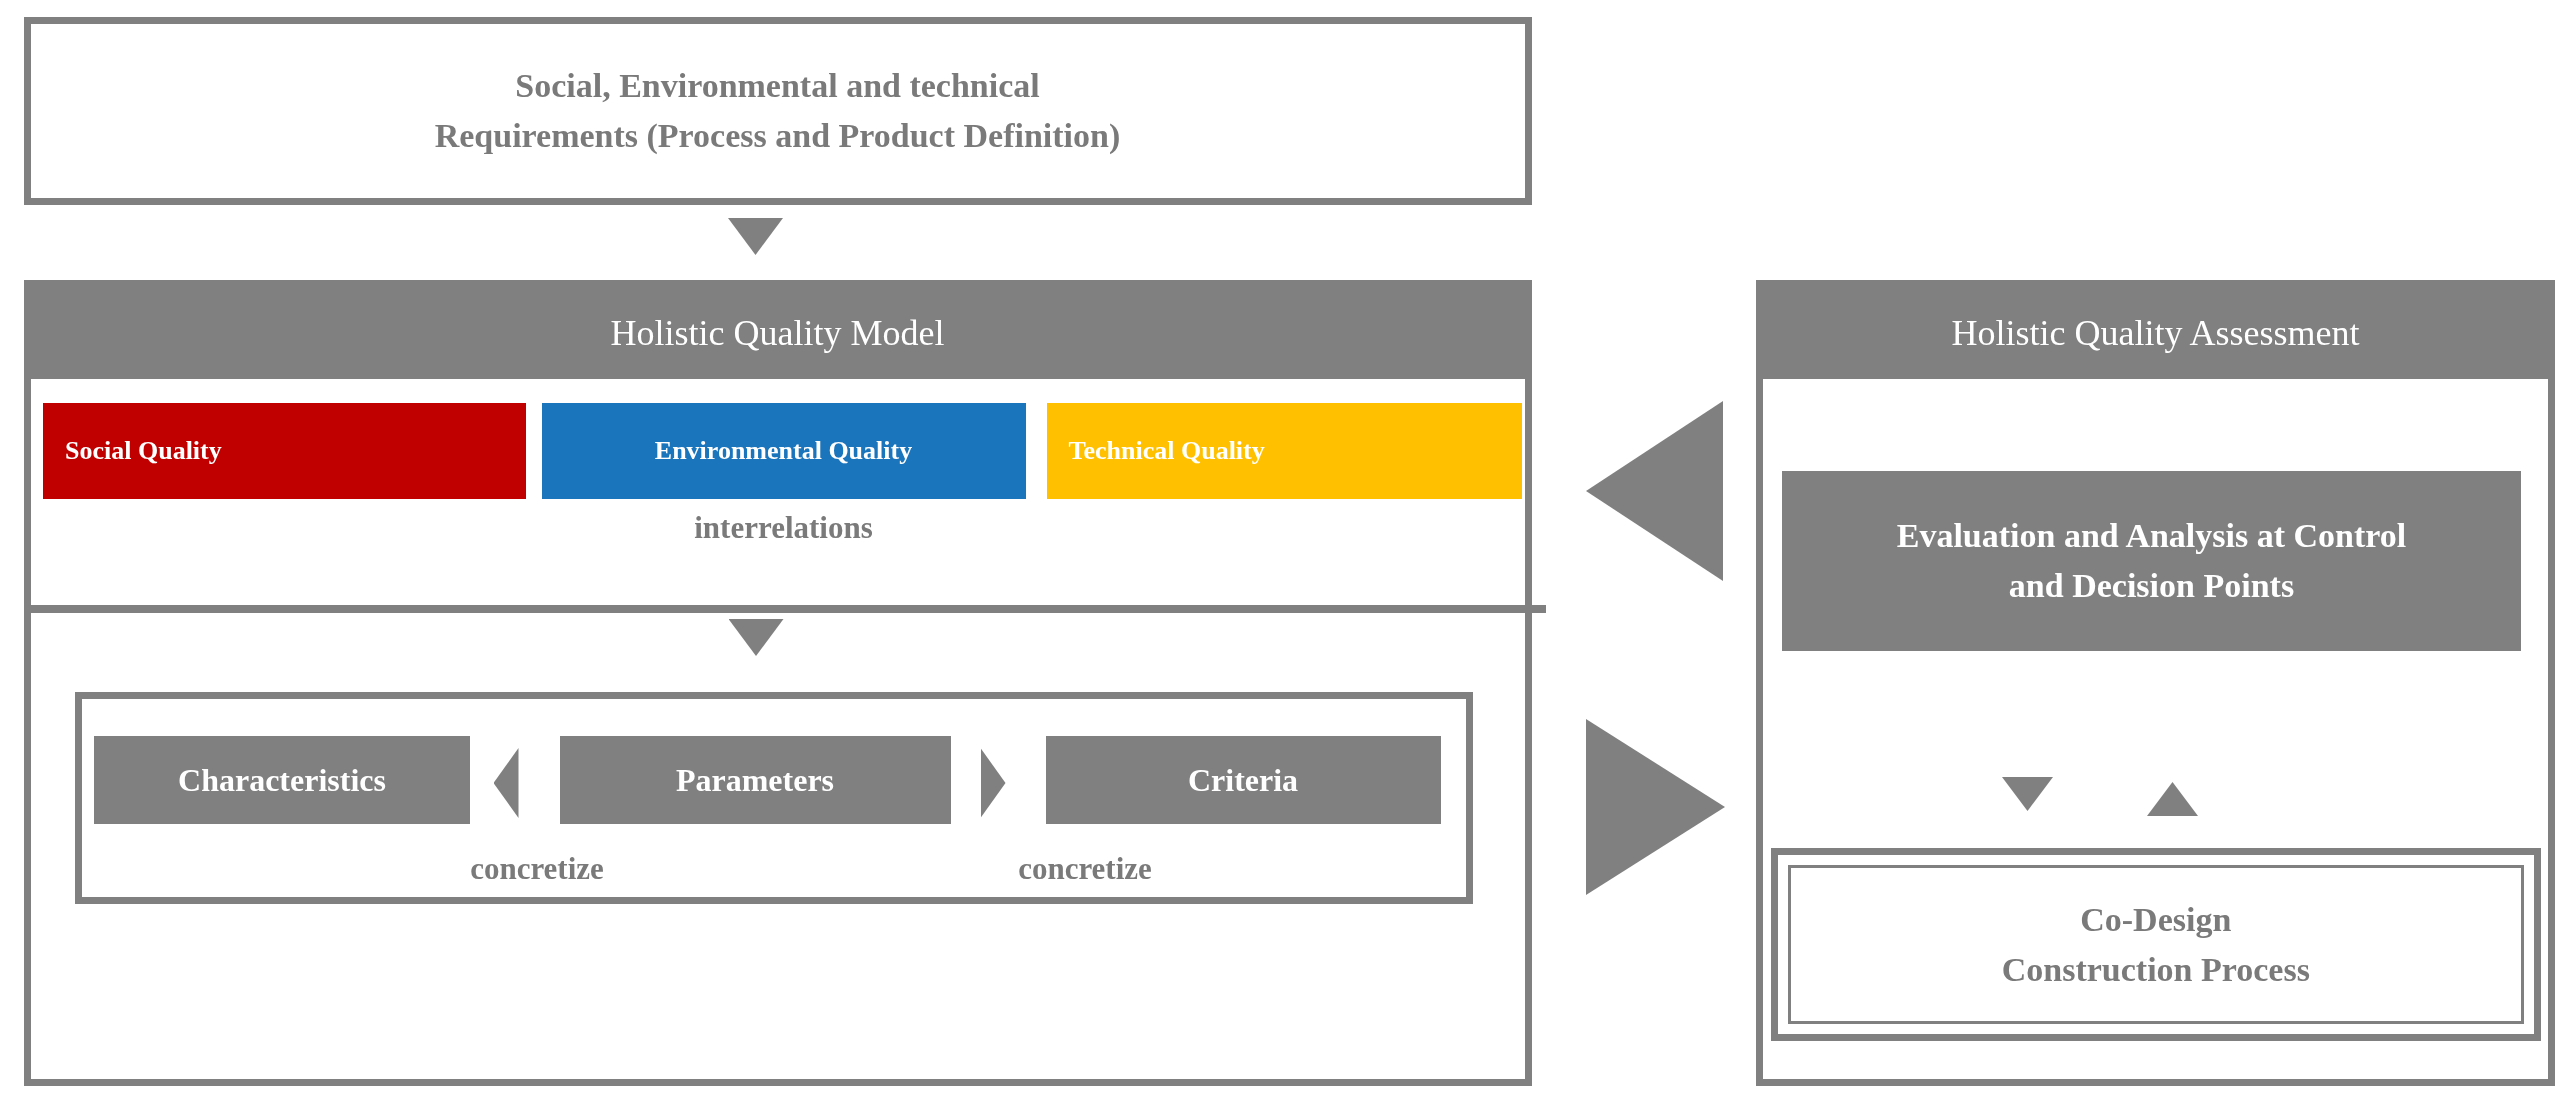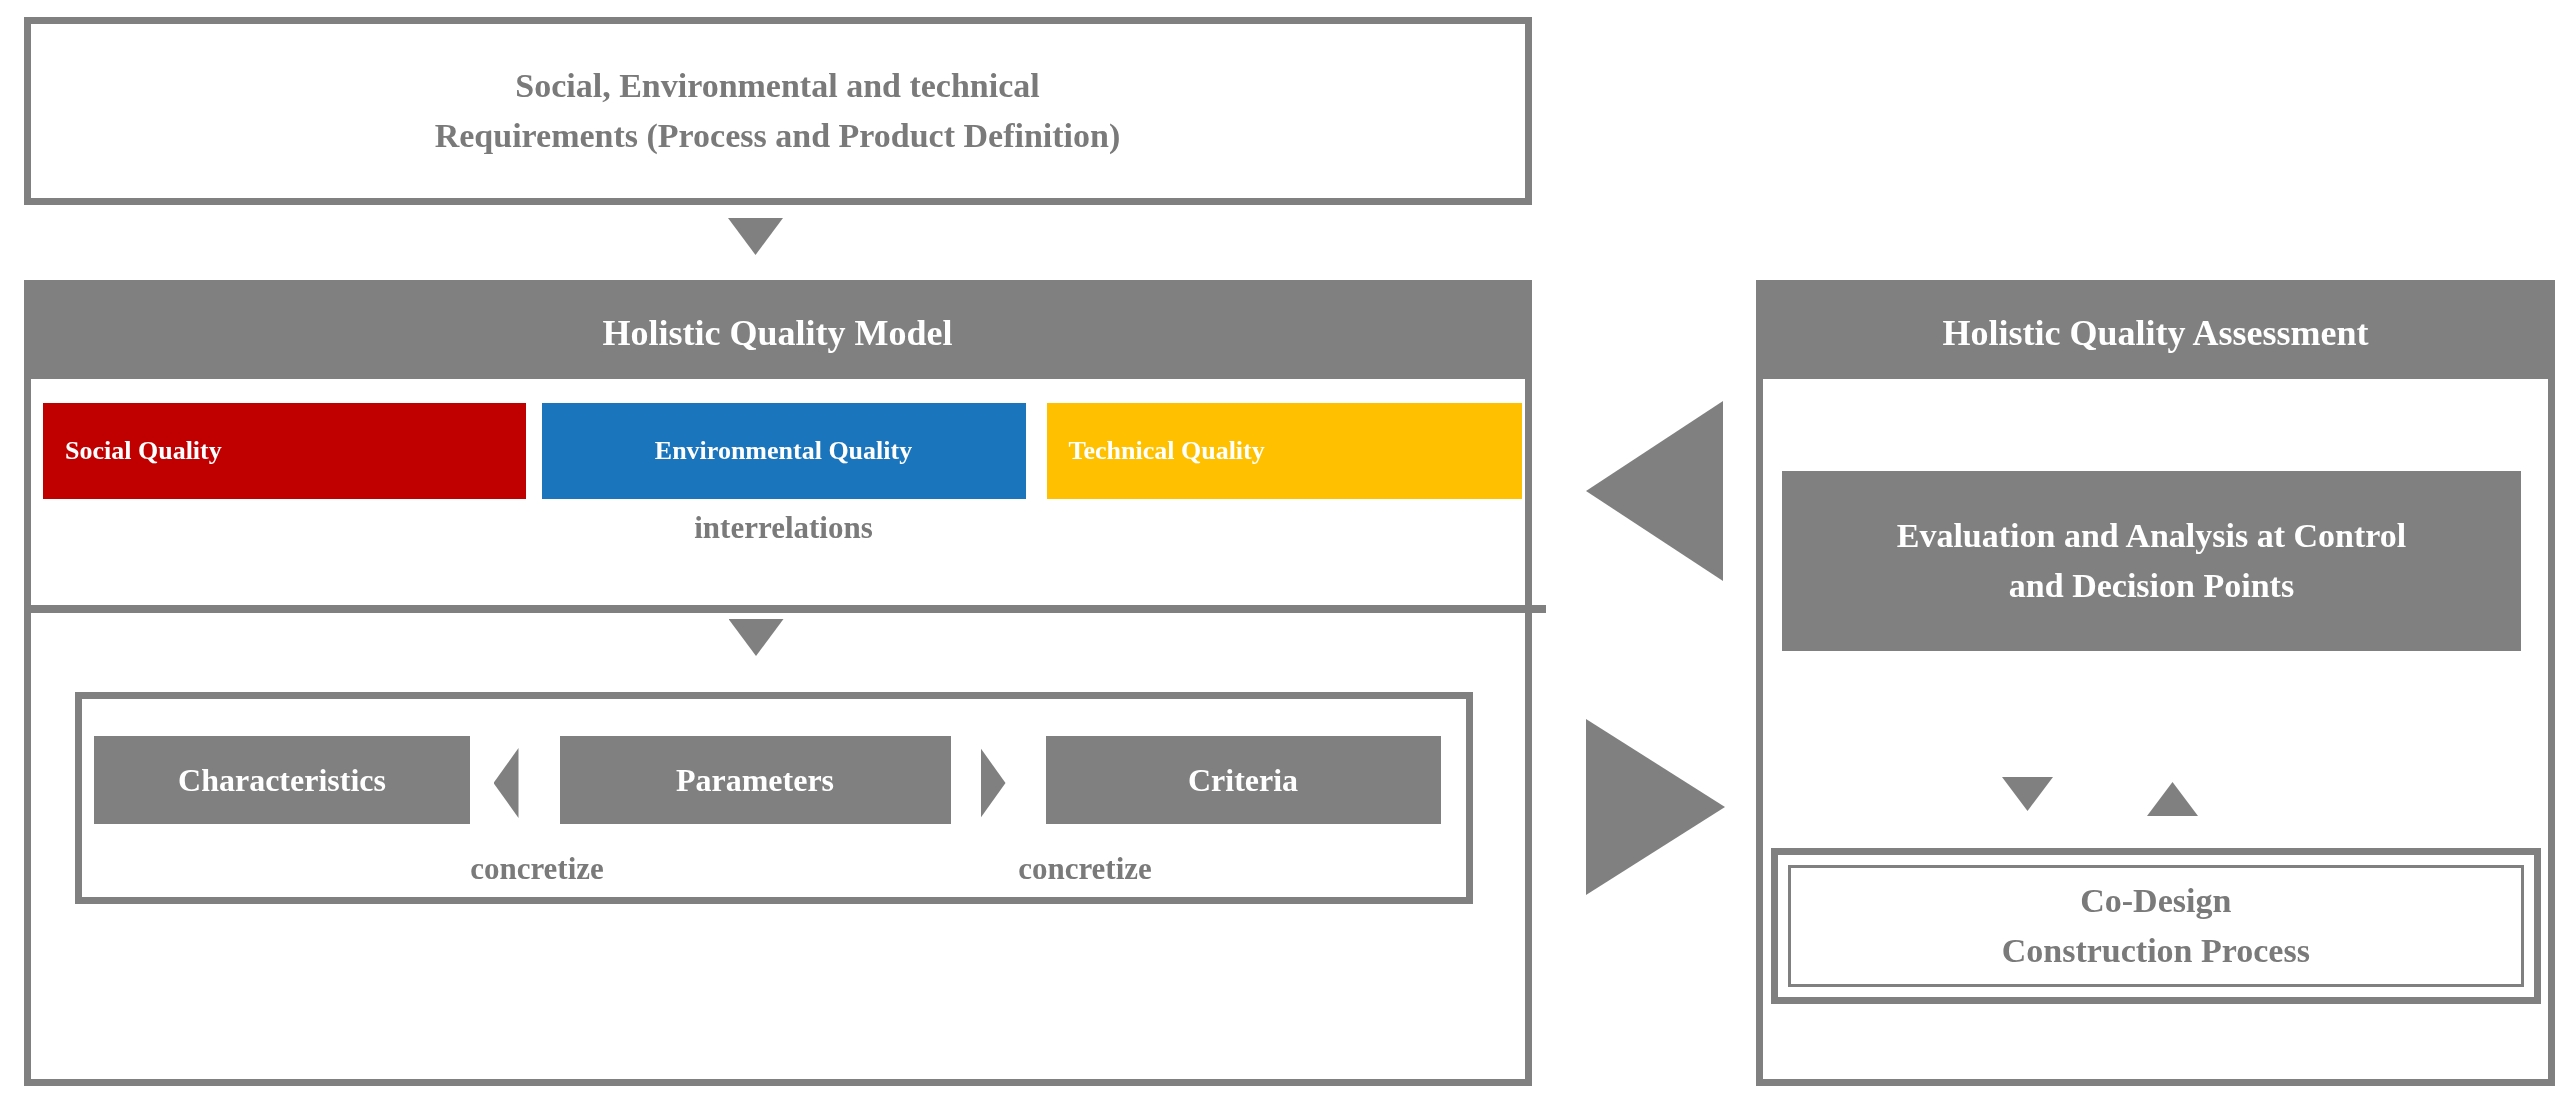--- a/index.html
+++ b/index.html
@@ -18,21 +18,21 @@
     border:7px solid #808080;background:#ffffff;
     display:flex;flex-direction:column;align-items:center;justify-content:center;
     color:#7a7a7a;font-weight:bold;font-size:34px;line-height:50px;
   }
 
   
   .panel{border:7px solid #808080;background:#ffffff;}
   .panel-header{
     position:absolute;left:0;top:0;width:100%;height:92px;background:#808080;
     display:flex;align-items:center;justify-content:center;
-    color:#ffffff;font-weight:bold;font-size:36px;
+    color:#ffffff;font-weight:normal;font-size:36px;
   }
   .model-panel{left:23.5px;top:280px;width:1508px;height:806px;}
   .assess-panel{left:1756px;top:280px;width:799px;height:806px;}
 
   
   .quality{
     top:116px;height:96px;display:flex;align-items:center;
     color:#ffffff;font-weight:bold;font-size:26px;
   }
   .q-left{justify-content:flex-start;padding-left:22px;}
@@ -86,21 +86,21 @@
 
   
   .eval-box{
     left:19px;top:184px;width:739px;height:180px;background:#808080;
     display:flex;flex-direction:column;align-items:center;justify-content:center;
     text-align:center;color:#ffffff;font-weight:bold;font-size:34px;line-height:50px;
   }
   .mini-down{left:239px;top:490px;width:51px;height:34px;}
   .mini-up{left:384px;top:495px;width:51px;height:34px;}
   .codesign{
-    left:7.8px;top:561px;width:770px;height:156px;
+    left:7.8px;top:561px;width:770px;height:193px;
     border:7px solid #808080;background:#ffffff;padding:10px;
   }
   .codesign-inner{
     box-sizing:border-box;width:100%;height:100%;
     border:3.9px solid #808080;
     display:flex;flex-direction:column;align-items:center;justify-content:center;
     text-align:center;color:#7a7a7a;font-weight:bold;font-size:34px;line-height:50px;
   }
 </style>
 </head>

